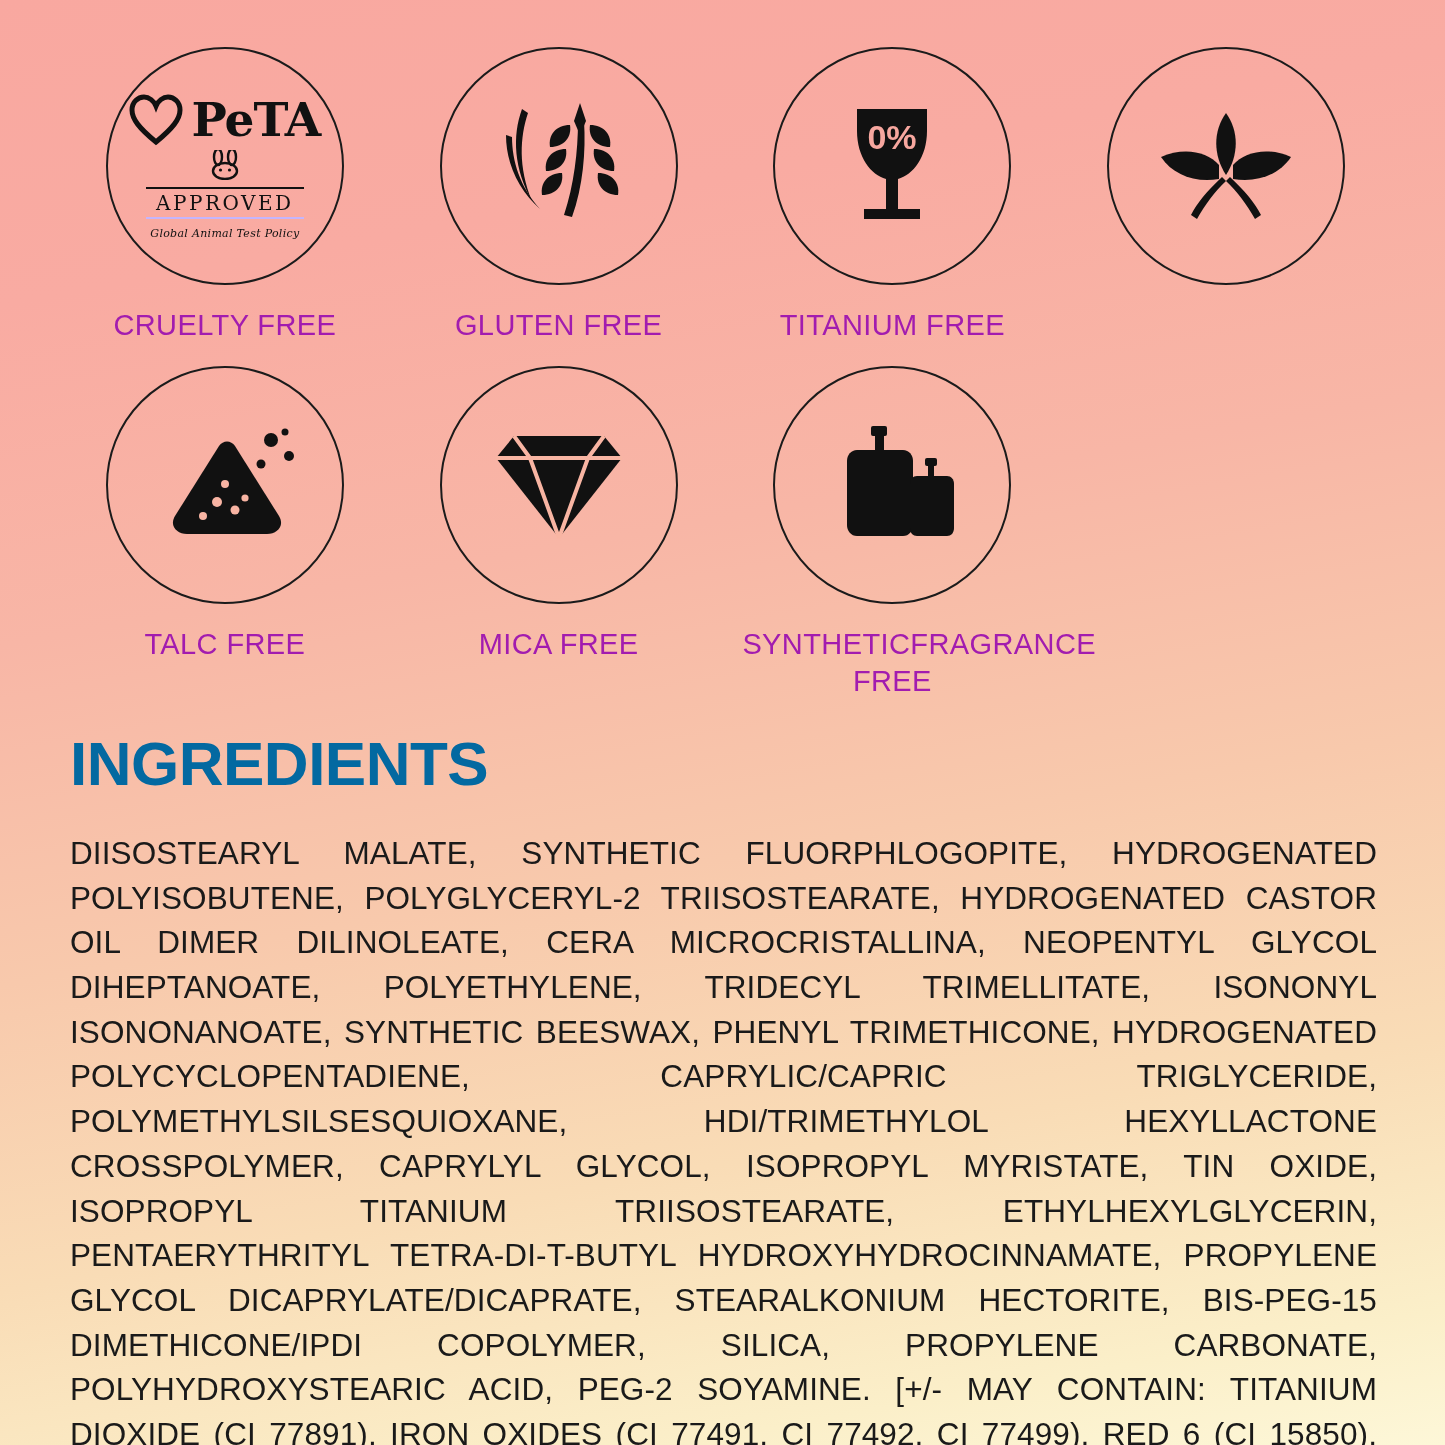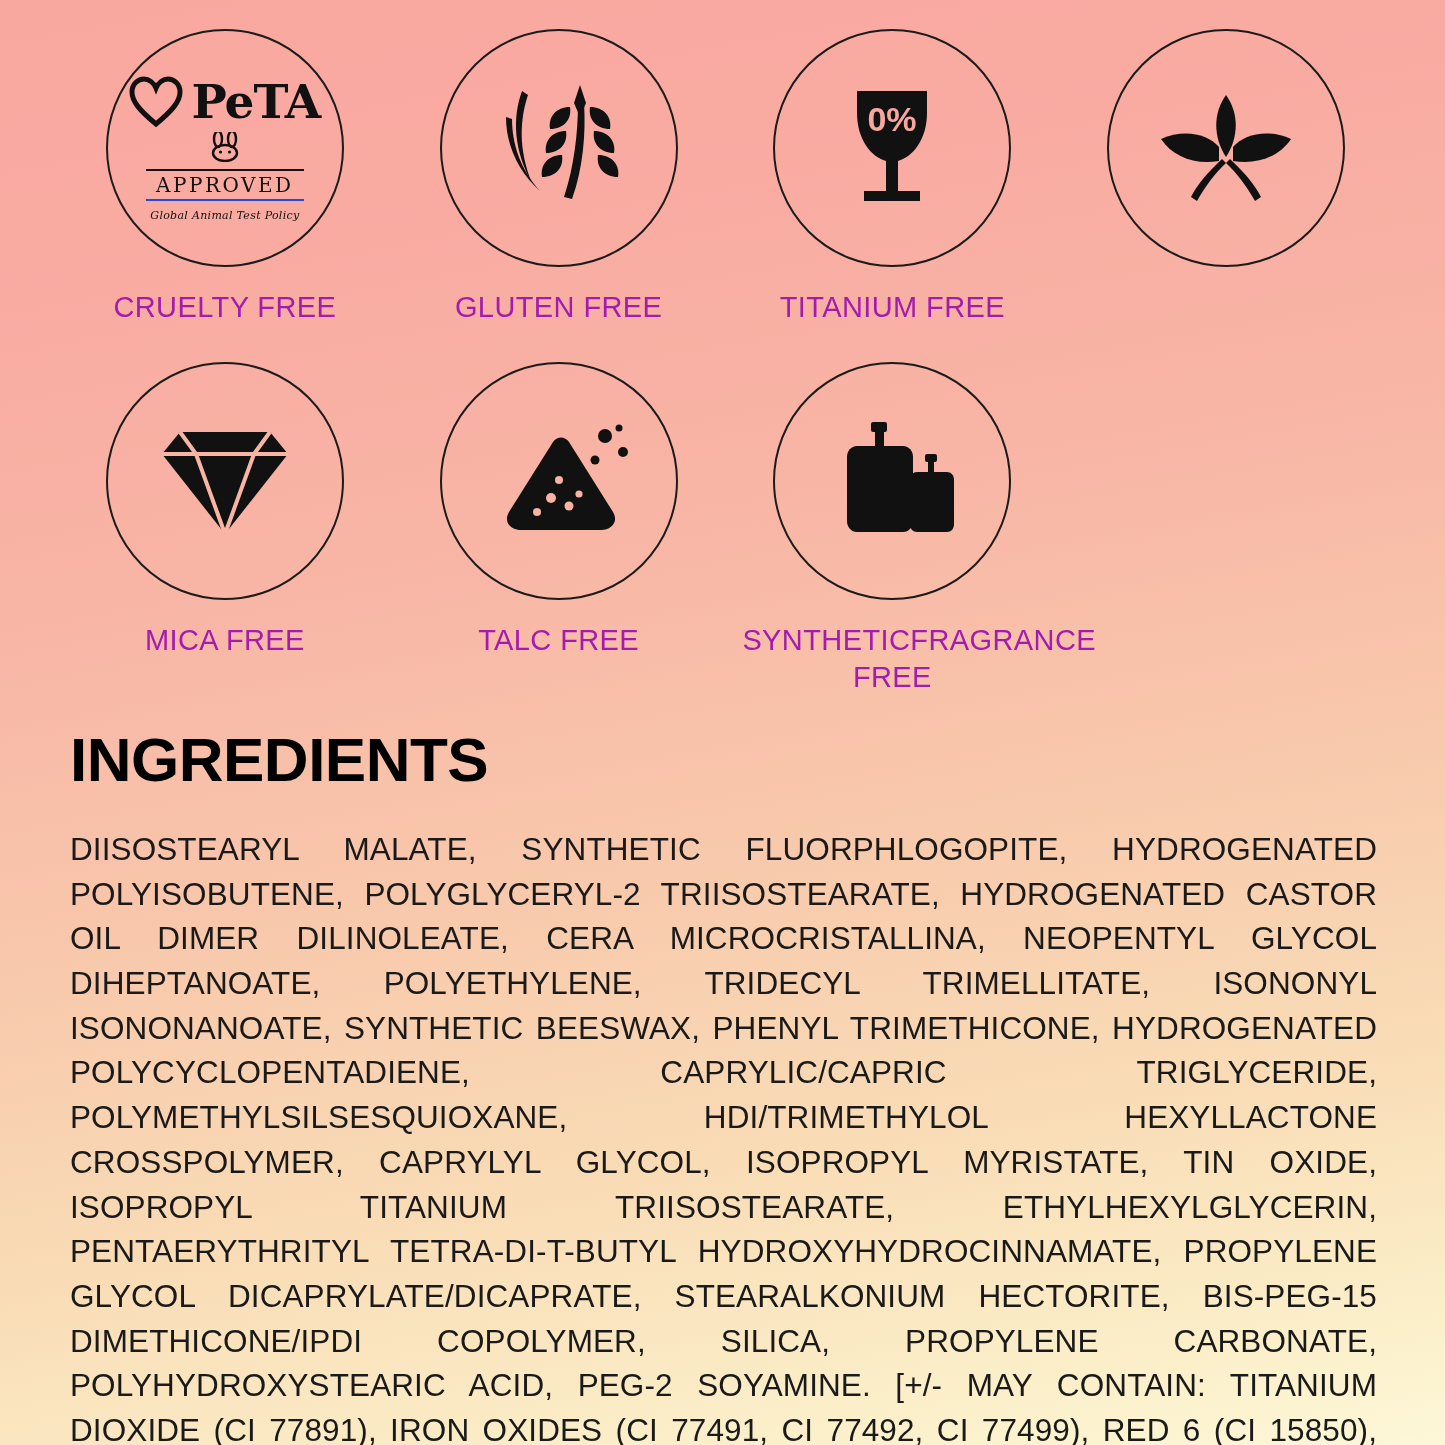--- a/index.html
+++ b/index.html
@@ -18,22 +18,22 @@
     position: relative;
     width: 1445px;
     height: 1445px;
     box-sizing: border-box;
   }
 
   
   .badges {
     display: grid;
     grid-template-columns: repeat(4, 1fr);
-    padding: 29px 52px 0 52px;
-    row-gap: 18px;
+    padding: 47px 52px 0 52px;
+    row-gap: 4px;
     margin-left: 6px;
   }
   .badge {
     display: flex;
     flex-direction: column;
     align-items: center;
   }
   .circle {
     width: 238px;
     height: 238px;
@@ -73,42 +73,42 @@
     font-weight: bold;
     font-size: 47px;
     letter-spacing: -1px;
   }
   .peta-approved {
     margin-top: 7px;
     font-family: "DejaVu Serif", serif;
     font-size: 20px;
     letter-spacing: 2.5px;
     border-top: 2px solid #111;
-    border-bottom: 2px solid #1d4ed8;
+    border-bottom: 2px solid #c4b5fd;
     padding: 4px 10px 4px 10px;
   }
   .peta-policy {
     margin-top: 9px;
     font-family: "DejaVu Serif", serif;
     font-style: italic;
     font-size: 11px;
     letter-spacing: 0.3px;
   }
 
   
   .ingredients-section {
     padding: 28px 62px 0 62px;
   }
   .ing-title {
     font-family: "Liberation Sans", sans-serif;
     font-weight: bold;
     font-size: 62px;
     letter-spacing: -0.5px;
     margin: 0 0 22px 8px;
-    color: #000000;
+    color: #0369a1;
   }
   .ing-body {
     font-size: 31.5px;
     line-height: 1.42;
     text-align: justify;
     text-justify: inter-word;
     color: #1a1a1a;
     letter-spacing: 0.1px;
     margin-left: 8px;
     margin-right: 6px;
@@ -189,38 +189,20 @@
             <path d="M75 86 C60 100 50 112 44 124 L50 128 C58 114 68 100 79 90 Z"></path>
             <path d="M83 86 C98 100 108 112 114 124 L108 128 C100 114 90 100 79 90 Z"></path>
           </g>
         </svg>
       </div>
     </div>
 
 
     <div class="badge row2">
       <div class="circle">
-        <svg width="170" height="150" viewBox="0 0 170 150">
-          <g fill="#111">
-            <path d="M22 48 L148 48 L85 128 Z"></path>
-            <path d="M40 26 L130 26 L148 48 L22 48 Z"></path>
-          </g>
-          <g stroke="#f8b5a3" stroke-width="4" fill="none">
-            <path d="M22 48 L148 48"></path>
-            <path d="M40 26 L56 48 L85 128"></path>
-            <path d="M130 26 L114 48 L85 128"></path>
-            <path d="M56 48 L114 48"></path>
-          </g>
-        </svg>
-      </div>
-      <div class="badge-label">MICA FREE</div>
-    </div>
-
-    <div class="badge row2">
-      <div class="circle">
         <svg width="160" height="150" viewBox="0 0 160 150">
           <g fill="#111">
             <path d="M74 36 C78 30 86 30 90 36 L134 106 C140 116 132 124 122 124 L42 124 C32 124 24 116 30 106 Z"></path>
             <circle cx="126" cy="30" r="7"></circle>
             <circle cx="144" cy="46" r="5"></circle>
             <circle cx="116" cy="54" r="4.5"></circle>
             <circle cx="140" cy="22" r="3.5"></circle>
           </g>
           <g fill="#f8b4a3">
             <circle cx="72" cy="92" r="5"></circle>
@@ -229,20 +211,38 @@
             <circle cx="80" cy="74" r="4"></circle>
             <circle cx="100" cy="88" r="3.6"></circle>
           </g>
         </svg>
       </div>
       <div class="badge-label">TALC FREE</div>
     </div>
 
     <div class="badge row2">
       <div class="circle">
+        <svg width="170" height="150" viewBox="0 0 170 150">
+          <g fill="#111">
+            <path d="M22 48 L148 48 L85 128 Z"></path>
+            <path d="M40 26 L130 26 L148 48 L22 48 Z"></path>
+          </g>
+          <g stroke="#f8b5a3" stroke-width="4" fill="none">
+            <path d="M22 48 L148 48"></path>
+            <path d="M40 26 L56 48 L85 128"></path>
+            <path d="M130 26 L114 48 L85 128"></path>
+            <path d="M56 48 L114 48"></path>
+          </g>
+        </svg>
+      </div>
+      <div class="badge-label">MICA FREE</div>
+    </div>
+
+    <div class="badge row2">
+      <div class="circle">
         <svg width="150" height="150" viewBox="0 0 150 150">
           <g fill="#111">
             <rect x="54" y="16" width="16" height="10" rx="2"></rect>
             <rect x="58" y="26" width="9" height="14"></rect>
             <path d="M40 40 h46 c6 0 10 5 10 11 v64 c0 6 -4 11 -10 11 h-46 c-6 0 -10 -5 -10 -11 v-64 c0 -6 4 -11 10 -11 Z"></path>
             <rect x="108" y="48" width="12" height="8" rx="2"></rect>
             <rect x="111" y="56" width="6" height="10"></rect>
             <path d="M100 66 h30 c4 0 7 3 7 8 v44 c0 5 -3 8 -7 8 h-30 c-4 0 -7 -3 -7 -8 v-44 c0 -5 3 -8 7 -8 Z"></path>
           </g>
         </svg>

